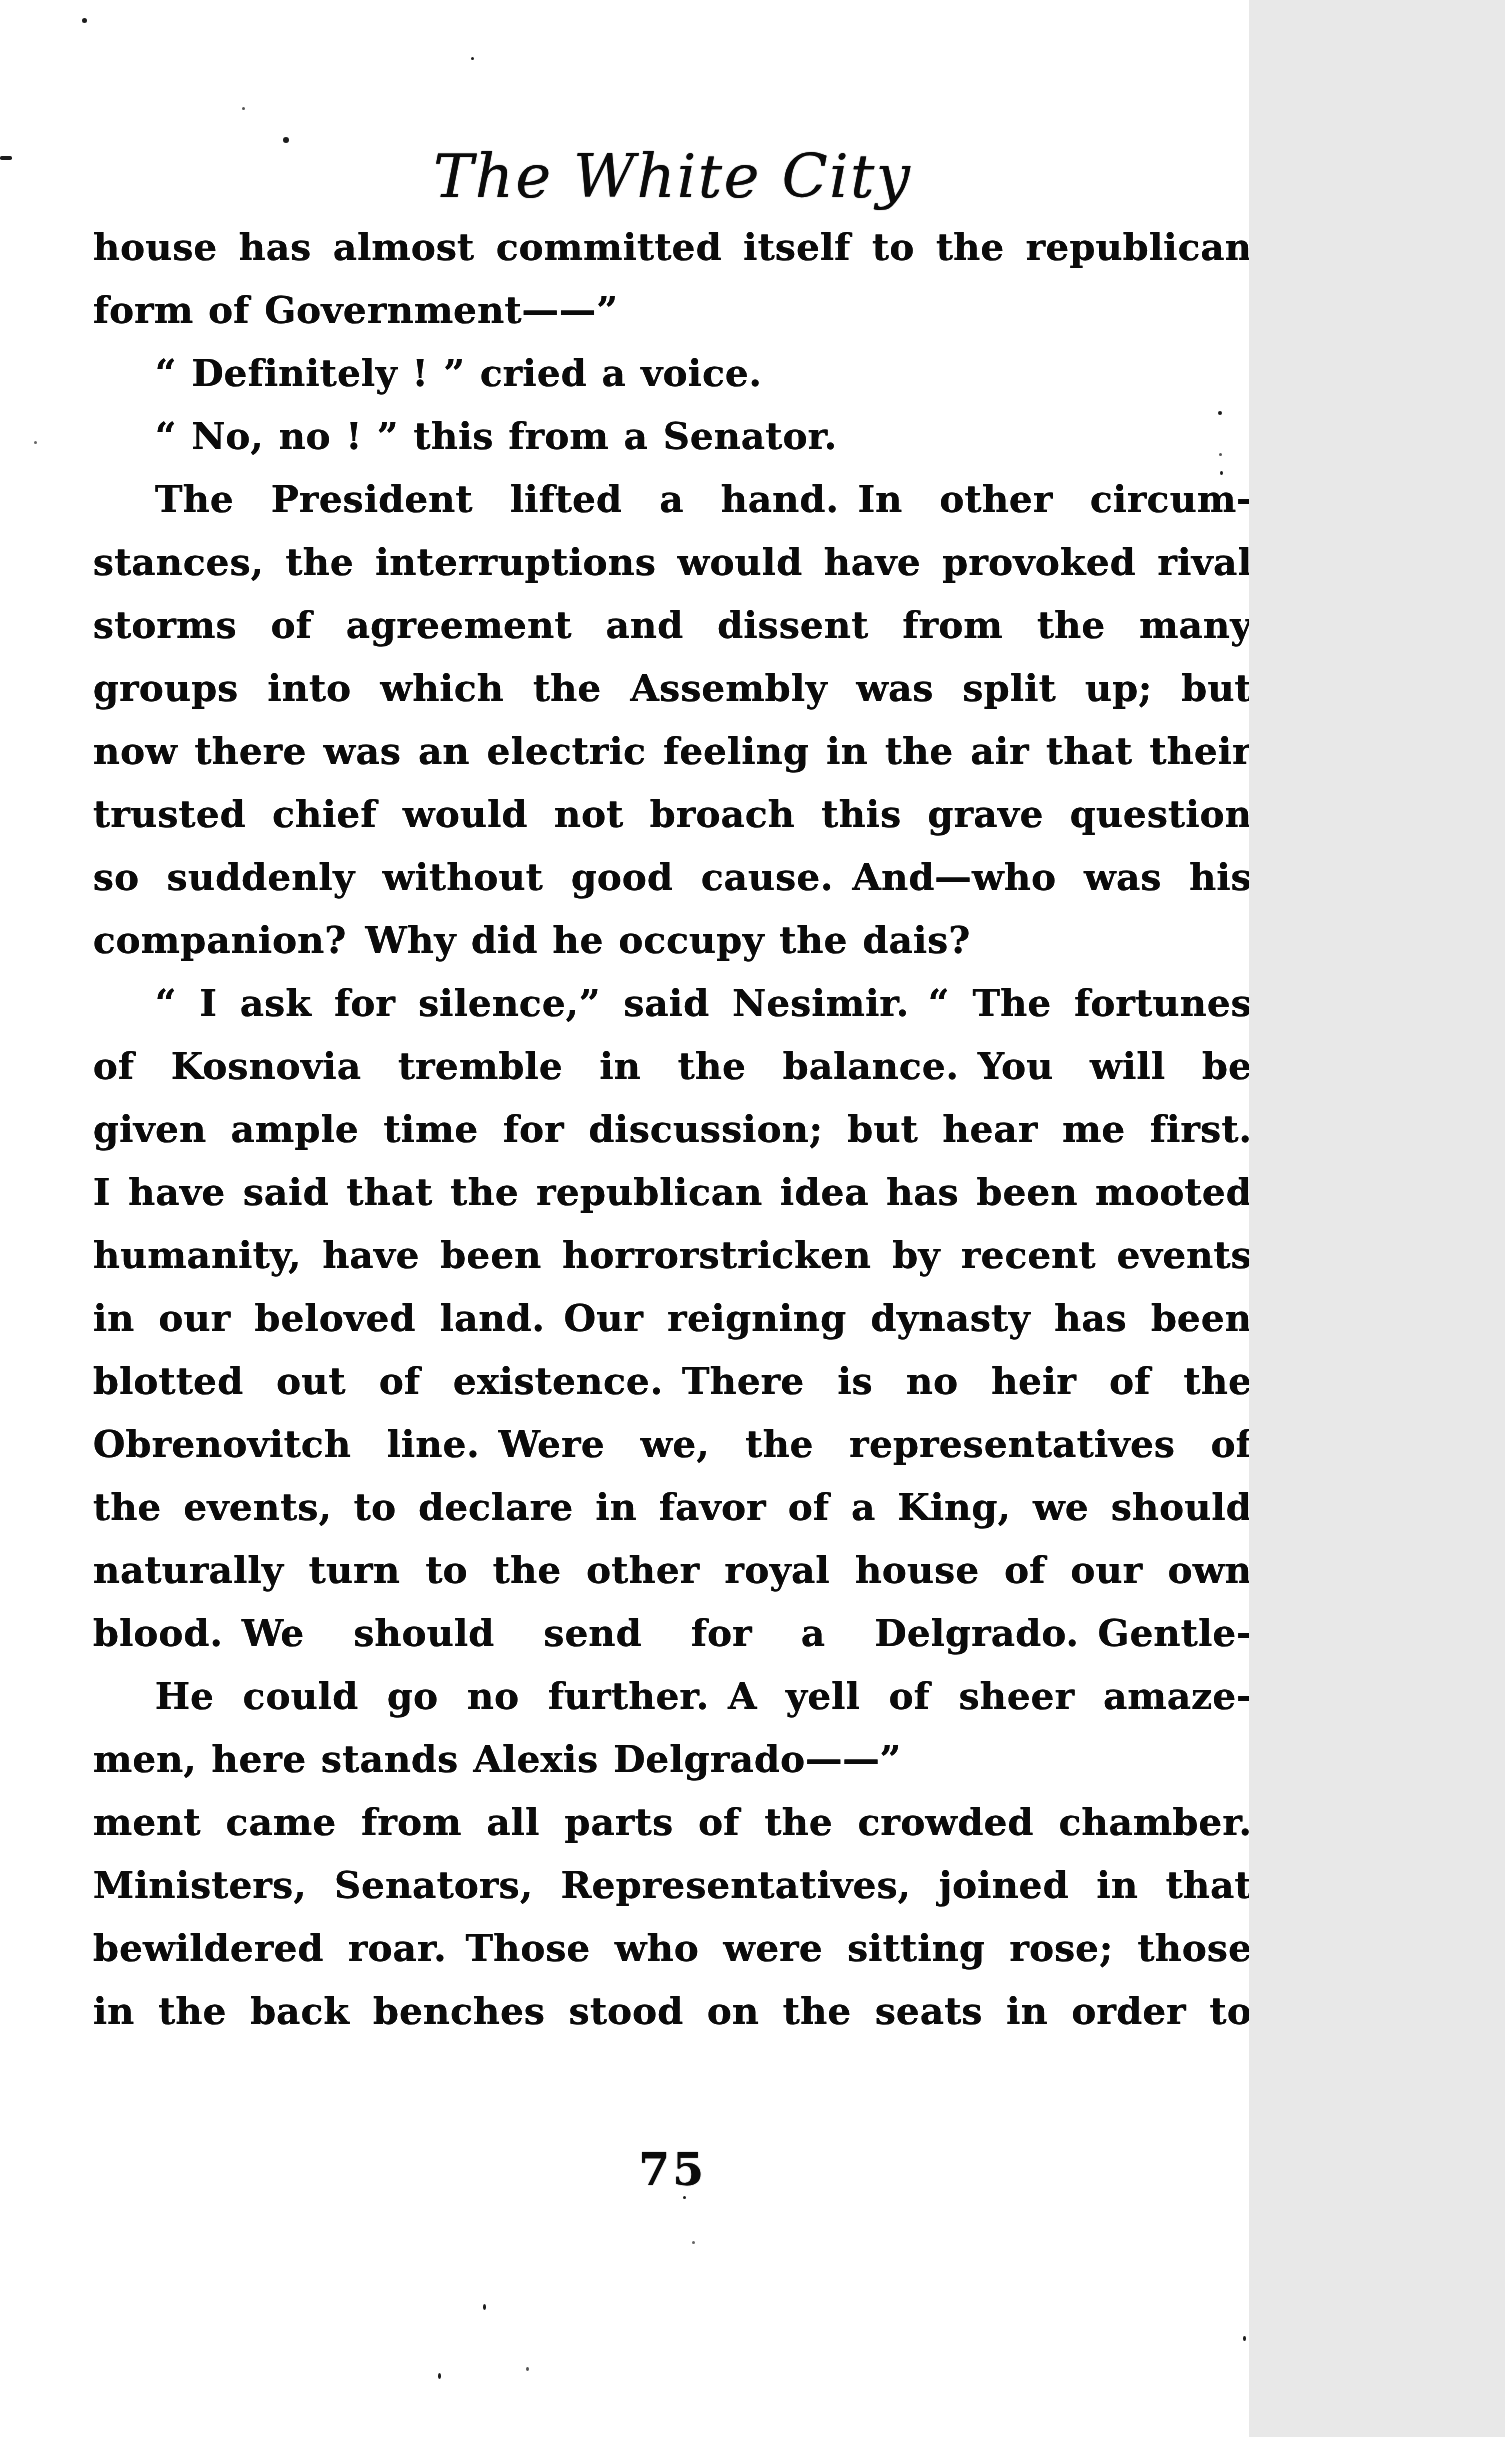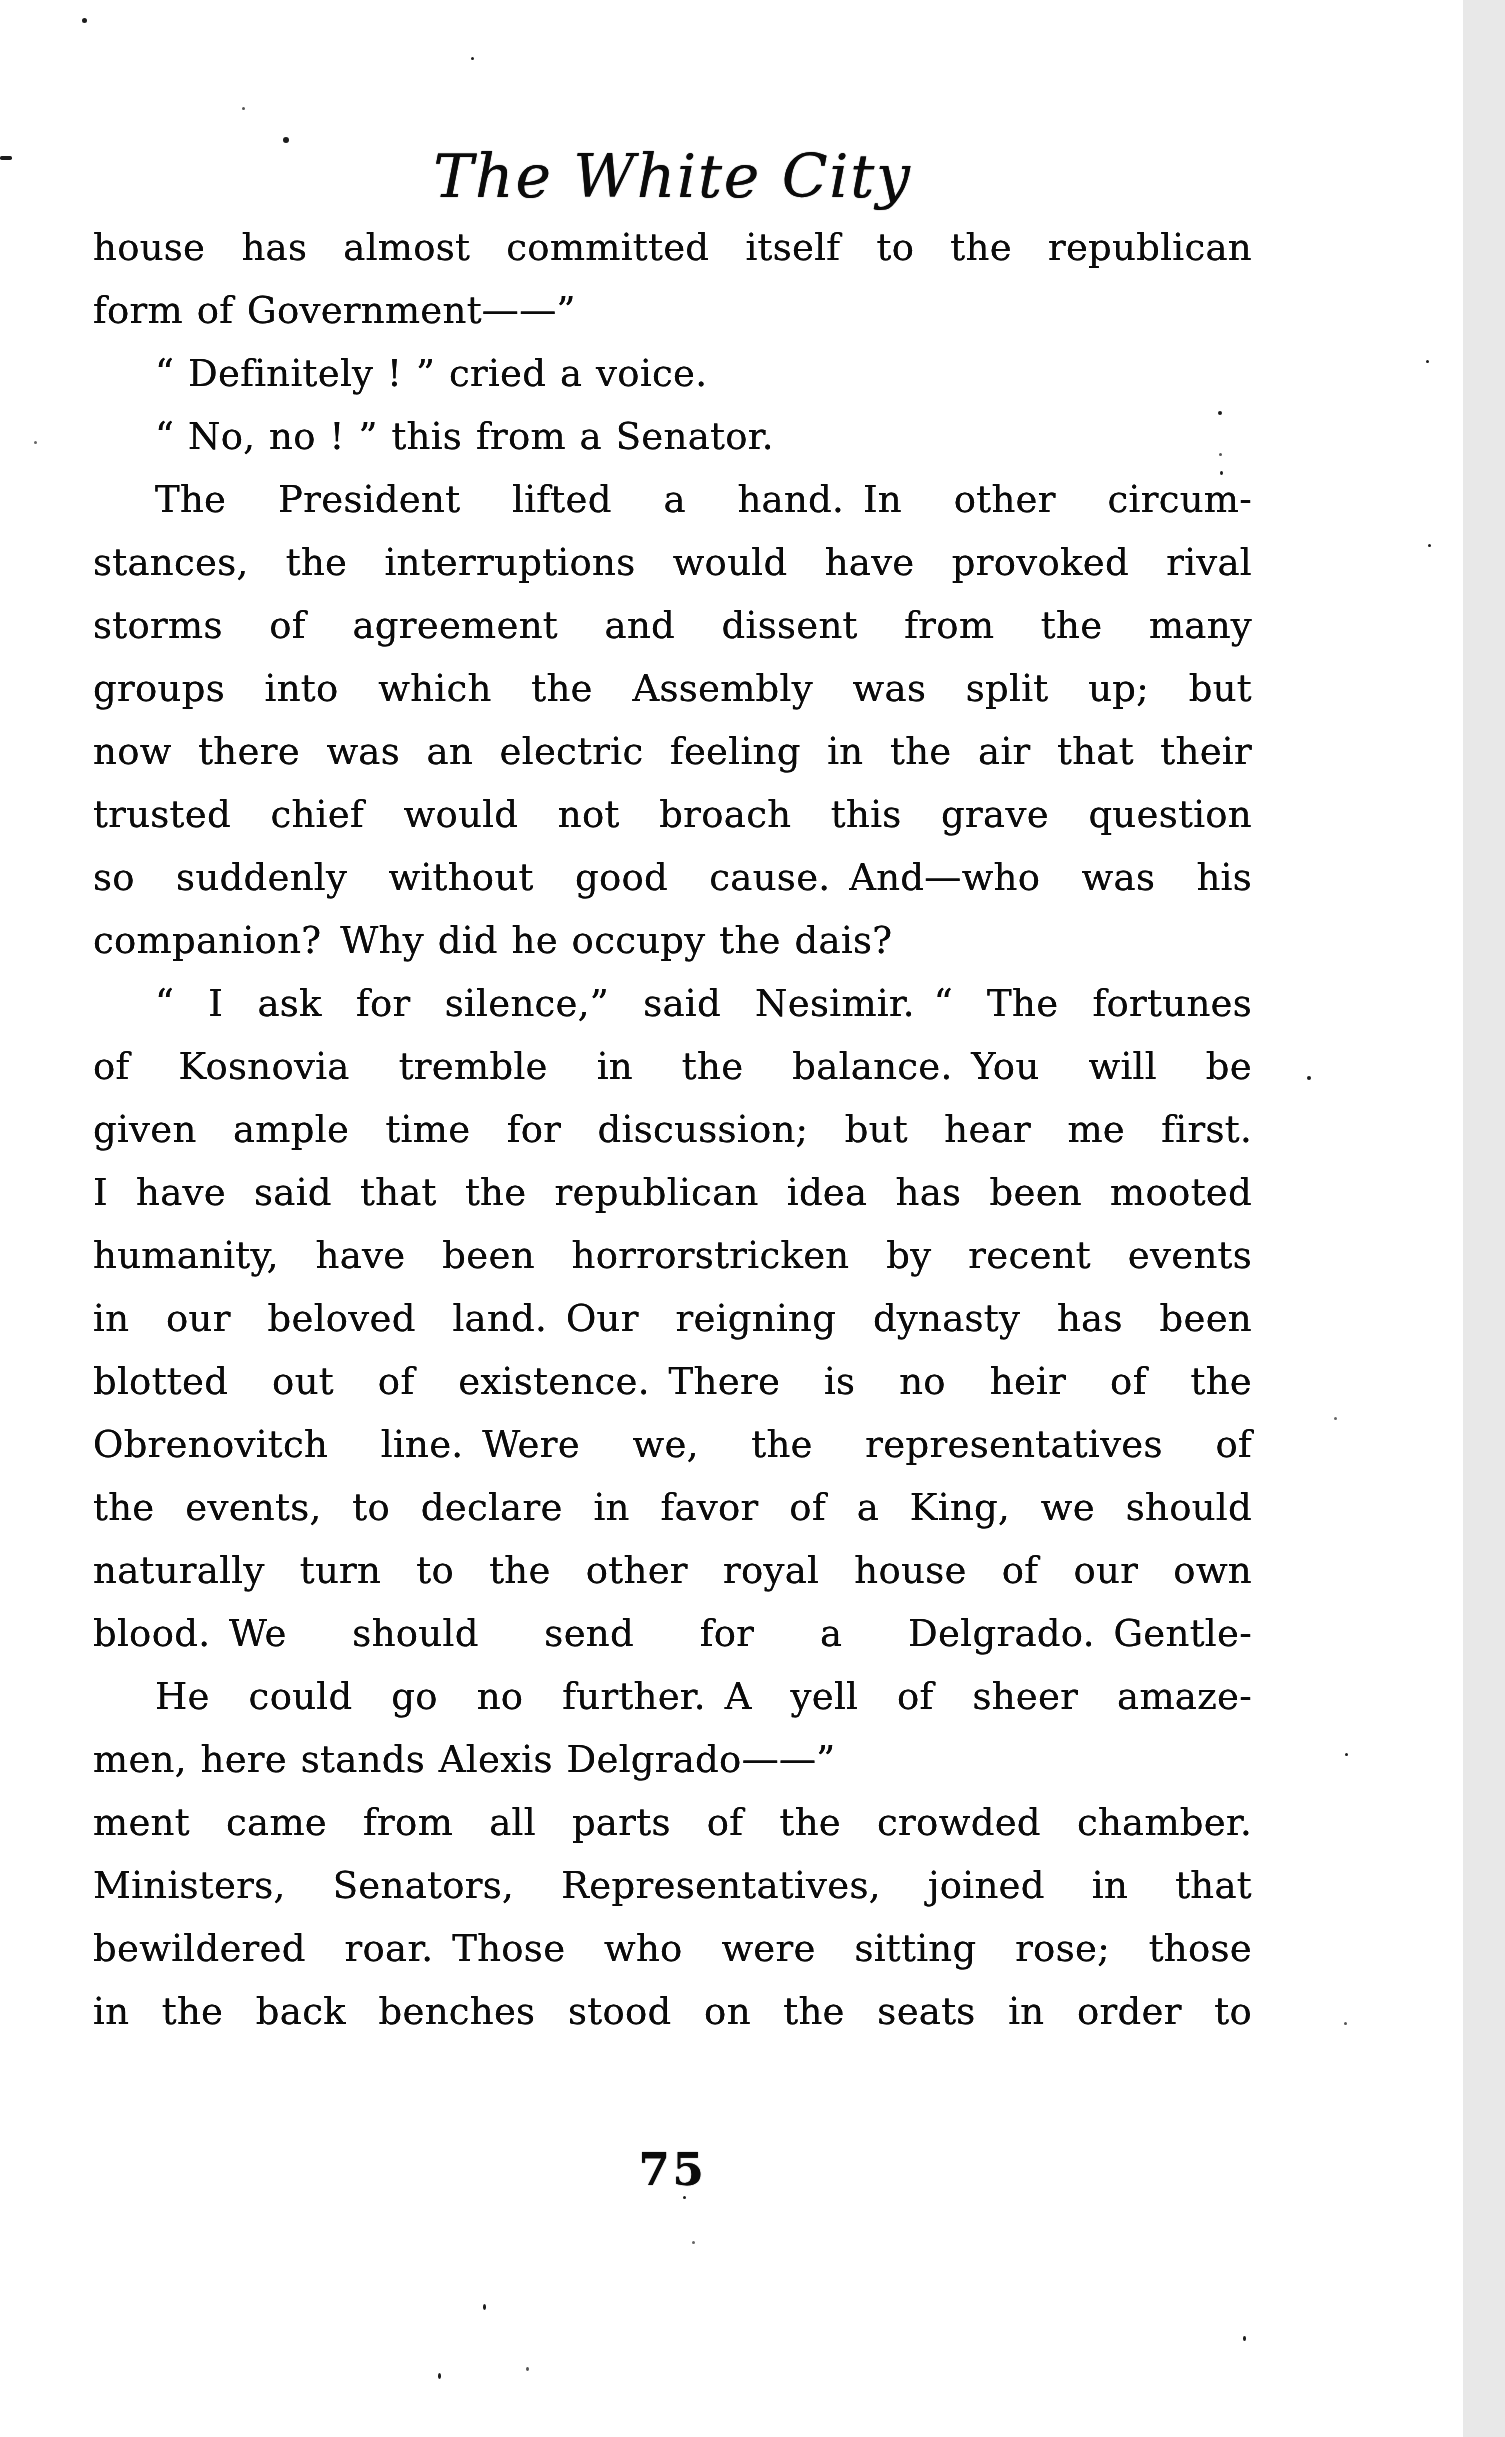--- a/index.html
+++ b/index.html
@@ -1,18 +1,18 @@
 <!DOCTYPE html>
 <html style="font-size:13.7px"><head>
 <meta charset="utf-8">
 <style>
   html, body { margin: 0; padding: 0; background: #e8e8e8; }
   .page {
     position: relative;
-    width: 1463px;
+    width: 1249px;
     height: 2438px;
     background: #ffffff;
     overflow: hidden;
     font-family: "DejaVu Serif", serif;
     color: #0b0b0b;
   }
   .title {
     position: absolute;
     top: 146px;
     left: 93px;
@@ -32,20 +32,21 @@
     width: 1159px;
     font-size: 37px;
     line-height: 63px;
     letter-spacing: 0.3px;
     word-spacing: 1.7px;
     text-shadow: 0 0 0.4px currentColor;
   }
   .ln {
     text-align: justify;
     text-align-last: justify;
+    font-weight: bold;
   }
   .ll {
     text-align: left;
     text-align-last: left;
   }
   .in { text-indent: 62px; }
   .page-number {
     position: absolute;
     top: 2147px;
     left: 93px;

